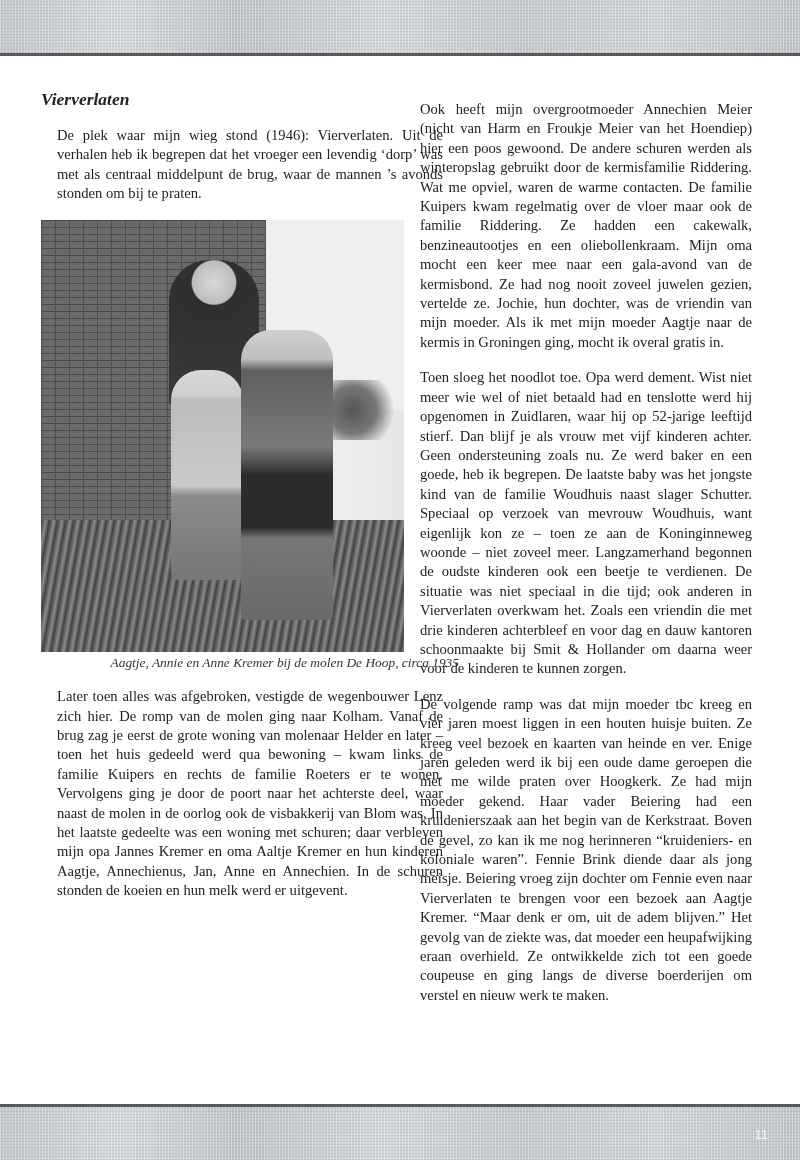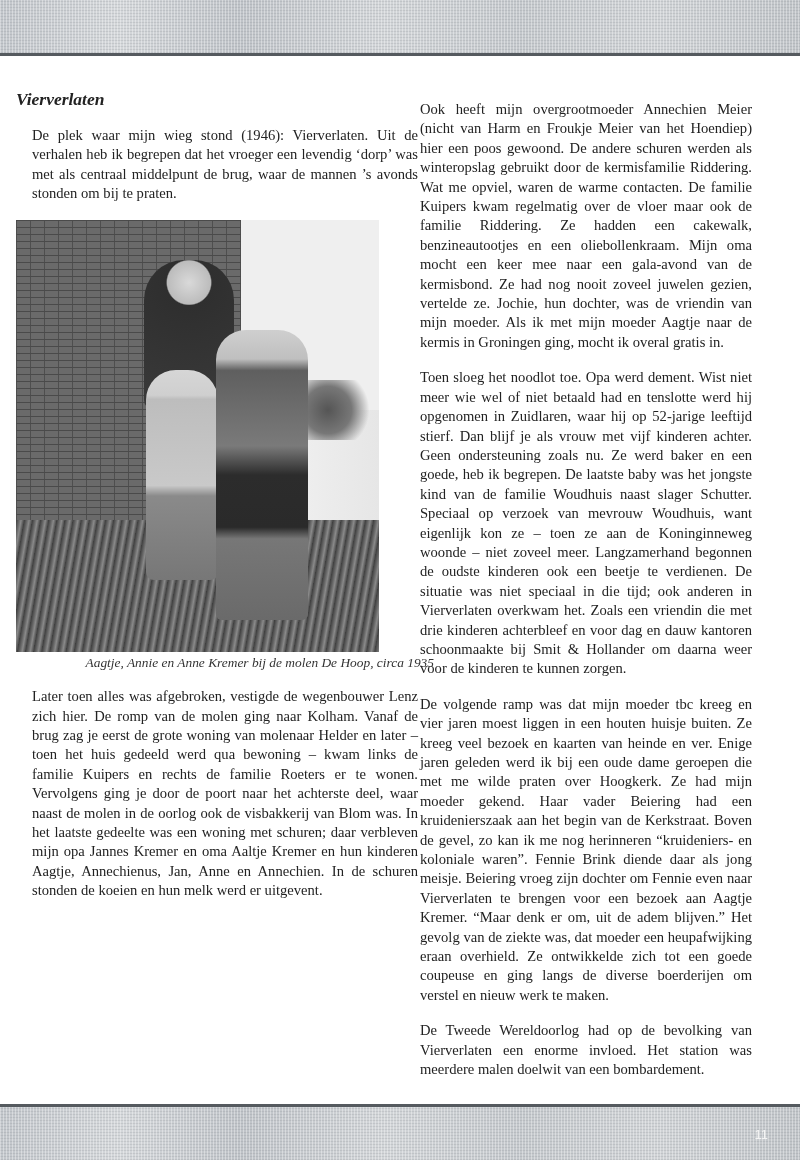--- a/index.html
+++ b/index.html
@@ -17,21 +17,21 @@
       repeating-linear-gradient(0deg, rgba(120,125,130,0.18) 0px, rgba(120,125,130,0.18) 1px, transparent 1px, transparent 3px),
       linear-gradient(90deg, #c2c6cb 0%, #d4d7da 15%, #bfc3c8 30%, #d2d5d8 48%, #c4c8cc 65%, #d0d3d6 82%, #c0c4c8 100%);
   }
   .band.top { top:0; height:53px; border-bottom:3px solid #555a5f; }
   .band.bottom { top:1104px; height:56px; border-top:3px solid #555a5f; }
   .page-number {
     position:absolute; right:32px; top:20px;
     font-family:"Liberation Sans", sans-serif; font-size:13px; color:#f4f4f4;
   }
   .col { position:absolute; font-size:14.6px; line-height:19.4px; text-align:justify; }
-  .col.left { left:16px; top:84px; width:418px; }
+  .col.left { left:41px; top:84px; width:418px; }
   .col.right { left:404px; top:84px; width:364px; }
   .title { font-style:italic; font-weight:bold; font-size:17.5px; margin:4px 0 12px 0; line-height:22px; }
   .author { margin:0 0 19px 0; }
   p { margin:16px; }
   .photo {
     width:363px; height:432px; margin:12px 0 2px 0; position:relative; overflow:hidden;
     background:
       radial-gradient(ellipse 40px 60px at 195px 110px, #cfcfcf 0%, #8a8a8a 60%, transparent 61%),
       linear-gradient(90deg, #555 0%, #6b6b6b 20%, #7a7a7a 35%, #5c5c5c 55%, #d8d8d8 62%, #eeeeee 80%, #e6e6e6 100%);
   }
@@ -75,18 +75,17 @@
     <div class="boy"></div>
   </div>
   <div class="caption">Aagtje, Annie en Anne Kremer bij de molen De Hoop, circa 1935</div>
   <p>Later toen alles was afgebroken, vestigde de wegenbouwer Lenz zich hier. De romp van de molen ging naar Kolham. Vanaf de brug zag je eerst de grote woning van molenaar Helder en later – toen het huis gedeeld werd qua bewoning – kwam links de familie Kuipers en rechts de familie Roeters er te wonen. Vervolgens ging je door de poort naar het achterste deel, waar naast de molen in de oorlog ook de visbakkerij van Blom was. In het laatste gedeelte was een woning met schuren; daar verbleven mijn opa Jannes Kremer en oma Aaltje Kremer en hun kinderen Aagtje, Annechienus, Jan, Anne en Annechien. In de schuren stonden de koeien en hun melk werd er uitgevent.</p>
 </div>
 
 <div class="col right">
   <p>Ook heeft mijn overgrootmoeder Annechien Meier (nicht van Harm en Froukje Meier van het Hoendiep) hier een poos gewoond. De andere schuren werden als winteropslag gebruikt door de kermisfamilie Riddering. Wat me opviel, waren de warme contacten. De familie Kuipers kwam regelmatig over de vloer maar ook de familie Riddering. Ze hadden een cakewalk, benzineautootjes en een oliebollenkraam. Mijn oma mocht een keer mee naar een gala-avond van de kermisbond. Ze had nog nooit zoveel juwelen gezien, vertelde ze. Jochie, hun dochter, was de vriendin van mijn moeder. Als ik met mijn moeder Aagtje naar de kermis in Groningen ging, mocht ik overal gratis in.</p>
   <p>Toen sloeg het noodlot toe. Opa werd dement. Wist niet meer wie wel of niet betaald had en tenslotte werd hij opgenomen in Zuidlaren, waar hij op 52-jarige leeftijd stierf. Dan blijf je als vrouw met vijf kinderen achter. Geen ondersteuning zoals nu. Ze werd baker en een goede, heb ik begrepen. De laatste baby was het jongste kind van de familie Woudhuis naast slager Schutter. Speciaal op verzoek van mevrouw Woudhuis, want eigenlijk kon ze – toen ze aan de Koninginneweg woonde – niet zoveel meer. Langzamerhand begonnen de oudste kinderen ook een beetje te verdienen. De situatie was niet speciaal in die tijd; ook anderen in Vierverlaten overkwam het. Zoals een vriendin die met drie kinderen achterbleef en voor dag en dauw kantoren schoonmaakte bij Smit &amp; Hollander om daarna weer voor de kinderen te kunnen zorgen.</p>
   <p>De volgende ramp was dat mijn moeder tbc kreeg en vier jaren moest liggen in een houten huisje buiten. Ze kreeg veel bezoek en kaarten van heinde en ver. Enige jaren geleden werd ik bij een oude dame geroepen die met me wilde praten over Hoogkerk. Ze had mijn moeder gekend. Haar vader Beiering had een kruidenierszaak aan het begin van de Kerkstraat. Boven de gevel, zo kan ik me nog herinneren “kruideniers- en koloniale waren”. Fennie Brink diende daar als jong meisje. Beiering vroeg zijn dochter om Fennie even naar Vierverlaten te brengen voor een bezoek aan Aagtje Kremer. “Maar denk er om, uit de adem blijven.” Het gevolg van de ziekte was, dat moeder een heupafwijking eraan overhield. Ze ontwikkelde zich tot een goede coupeuse en ging langs de diverse boerderijen om verstel en nieuw werk te maken.</p>
-  <p>De Tweede Wereldoorlog had op de bevolking van Vierverlaten een enorme invloed. Het station was meerdere malen doelwit van een bombardement.</p>
 </div>
 
 <div class="band bottom">
   <span class="page-number">11</span>
 </div>
 
 </body></html>

